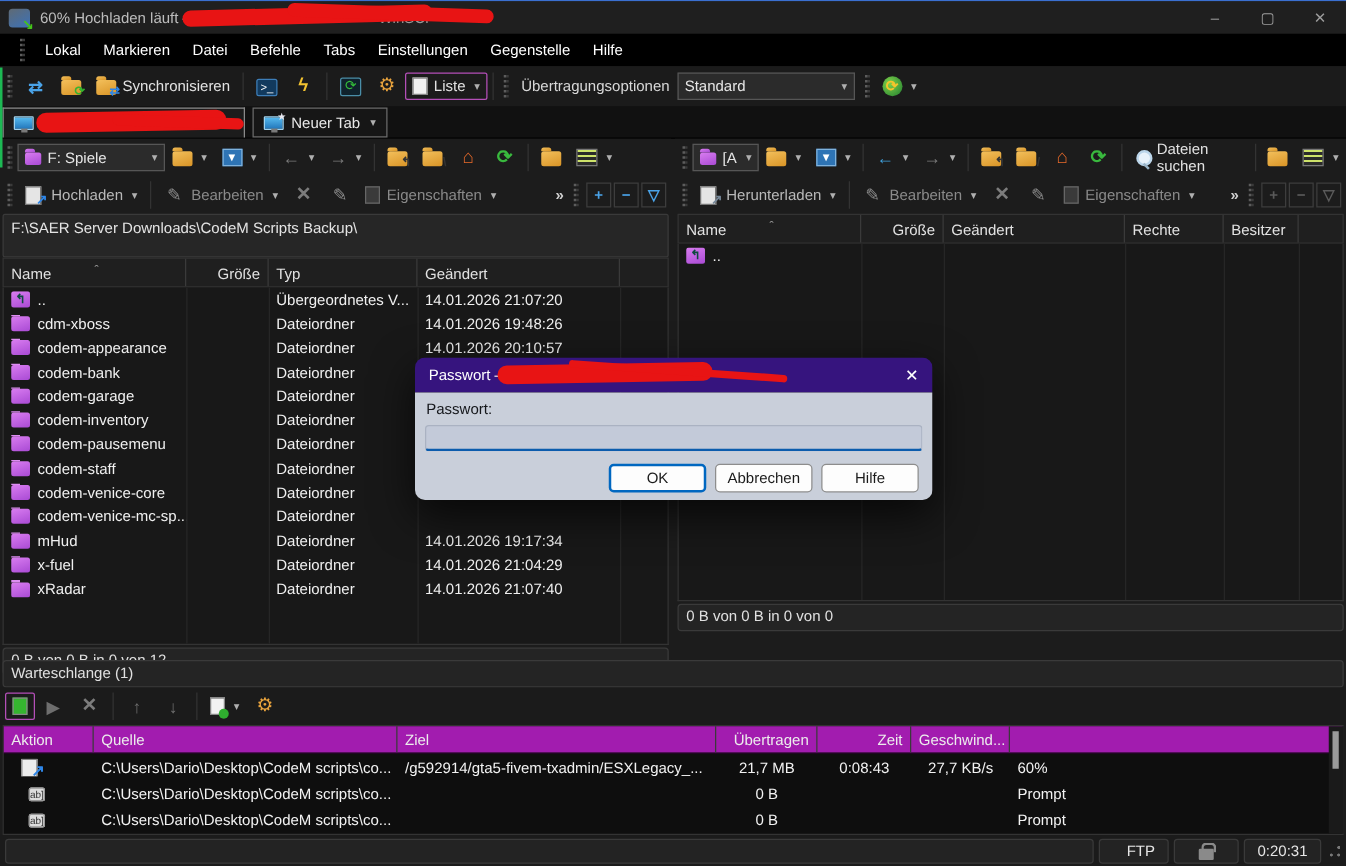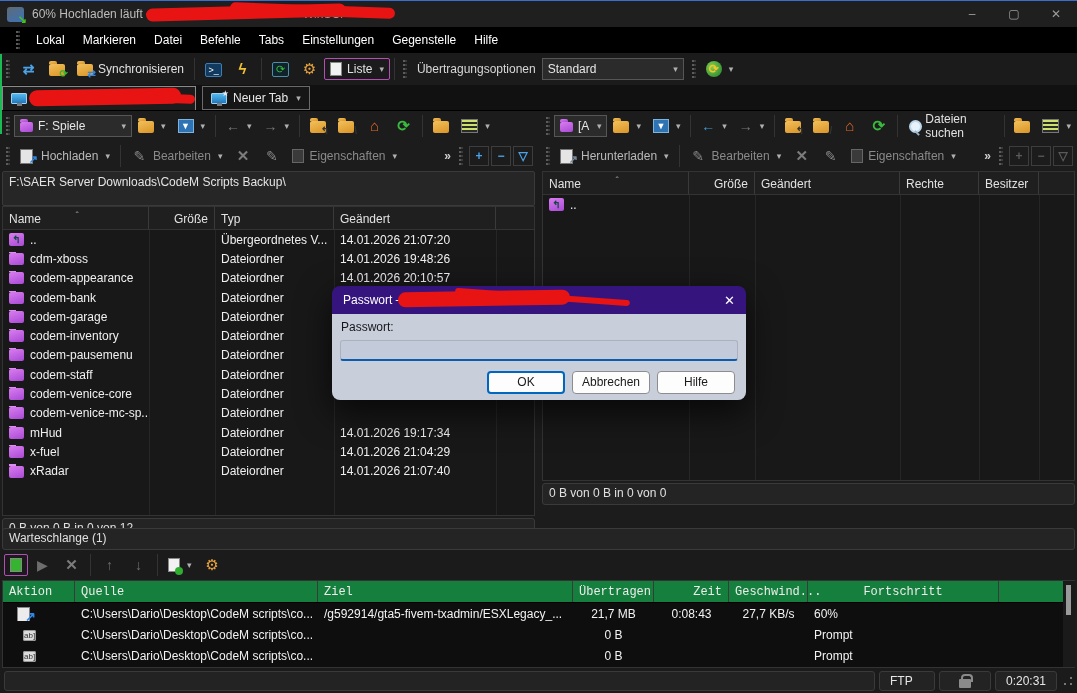--- a/index.html
+++ b/index.html
@@ -100,40 +100,40 @@
   .ficon[data-icon="folder"]::before{content:"";position:absolute;top:-3px;left:0;width:7px;height:3px;background:#dd8df2;border-radius:1px 1px 0 0;}
   .ficon[data-icon="parent"]{background:linear-gradient(160deg,#d97df0,#a94ad4);border-radius:2px;height:13px;}
   .ficon[data-icon="parent"]::after{content:"↰";position:absolute;inset:0;color:#0e4a40;font-weight:bold;font-size:10px;line-height:13px;text-align:center;}
   .pstatus{height:22px;margin:2px;line-height:18px;background:#242424;border:1px solid #3a3a3a;border-radius:3px;padding:0 6px;color:#e0e0e0;}
 
   
   .qheader{position:absolute;left:0;top:526px;right:0;height:23px;}
   .qheader .pstatus{margin:1px 2px;}
   .qtoolbar{position:absolute;left:0;top:549px;right:0;height:30px;background:#1b1b1b;display:flex;align-items:center;padding-left:4px;}
   .qtable{position:absolute;left:2px;top:579px;right:2px;height:88px;background:#0e0e0e;border:1px solid #333;}
-  .qcols{height:22px;display:flex;background:#15803d;border-bottom:1px solid #000;color:#ececec;font-family:Liberation Mono, monospace;}
+  .qcols{height:22px;display:flex;background:#a21caf;border-bottom:1px solid #000;color:#ececec;}
   .qh{height:100%;line-height:22px;padding:0 6px;border-right:1px solid #3a3a3a;flex:none;}
   .qh.r{text-align:right;}
   .qh.c{text-align:center;}
   .qrow{height:21px;display:flex;align-items:center;color:#f2f2f2;}
   .qcell{padding:0 6px;white-space:nowrap;overflow:hidden;flex:none;}
   .qcell.r{text-align:center;}
   .qcell.c{}
   .qicon{position:relative;width:22px;height:16px;margin-left:6px;flex:none;}
   .qicon[data-icon="upload"]::before{content:"";position:absolute;left:2px;top:0;width:11px;height:13px;background:#ececec;border:1px solid #888;}
   .qicon[data-icon="upload"]::after{content:"↗";position:absolute;left:10px;top:2px;color:#2e86e8;font-weight:bold;font-size:13px;}
   .qicon[data-icon="prompt"]{width:18px;height:13px;margin-left:14px;background:#dcdcdc;border:1px solid #999;color:#333;
       font-size:8px;line-height:12px;text-align:center;border-radius:2px;}
   .qicon[data-icon="prompt"]::after{content:"ab]";}
   .qscroll{position:absolute;right:2px;top:580px;width:12px;height:86px;background:#1a1a1a;}
   .qthumb{position:absolute;left:3px;top:4px;width:5px;height:30px;background:#9a9a9a;}
 
   
   .bottombar{position:absolute;left:0;top:667px;right:0;height:26px;background:#1b1b1b;display:flex;align-items:center;padding:2px 4px;gap:4px;}
-  .bcell{height:20px;line-height:18px;background:#232323;border:1px solid #3a3a3a;border-radius:3px;padding:0 10px;text-align:left;color:#e6e6e6;}
+  .bcell{height:20px;line-height:18px;background:#232323;border:1px solid #3a3a3a;border-radius:3px;padding:0 10px;text-align:right;color:#e6e6e6;}
   .bcell.fill{flex:1;}
   .lock{position:relative;width:12px;height:9px;background:#8a8a8a;border-radius:1px;margin-top:7px;}
   .lock::before{content:"";position:absolute;left:2px;top:-5px;width:8px;height:6px;border:2px solid #8a8a8a;border-bottom:none;border-radius:4px 4px 0 0;}
   .gripdots{width:10px;height:10px;margin-left:2px;background:
      radial-gradient(circle at 8px 2px,#777 1px,transparent 1.4px),
      radial-gradient(circle at 8px 8px,#777 1px,transparent 1.4px),
      radial-gradient(circle at 2px 8px,#777 1px,transparent 1.4px);}
 
   
   .dialog{position:absolute;left:332px;top:285px;width:414px;height:114px;border-radius:8px;overflow:hidden;
@@ -619,21 +619,20 @@
       </span>
   </div>
   <div class="qtable">
     <div class="qcols">
       <span class="qh" style="width:72px">Aktion</span>
       <span class="qh" style="width:243px">Quelle</span>
       <span class="qh" style="width:255px">Ziel</span>
       <span class="qh r" style="width:81px">Übertragen</span>
       <span class="qh r" style="width:75px">Zeit</span>
       <span class="qh r" style="width:79px">Geschwind...</span>
-      <span class="qh c" style="width:191px">Fortschritt</span>
       <span class="qh" style="flex:1;border-right:none"></span>
     </div>
     <div>
 
         <div class="qrow">
           <span class="qcell" style="width:72px"><span class="qicon" data-icon="upload"></span></span>
           <span class="qcell" style="width:243px">C:\Users\Dario\Desktop\CodeM scripts\co...</span>
           <span class="qcell" style="width:255px">/g592914/gta5-fivem-txadmin/ESXLegacy_...</span>
           <span class="qcell r" style="width:81px">21,7 MB</span>
           <span class="qcell r" style="width:75px">0:08:43</span>

